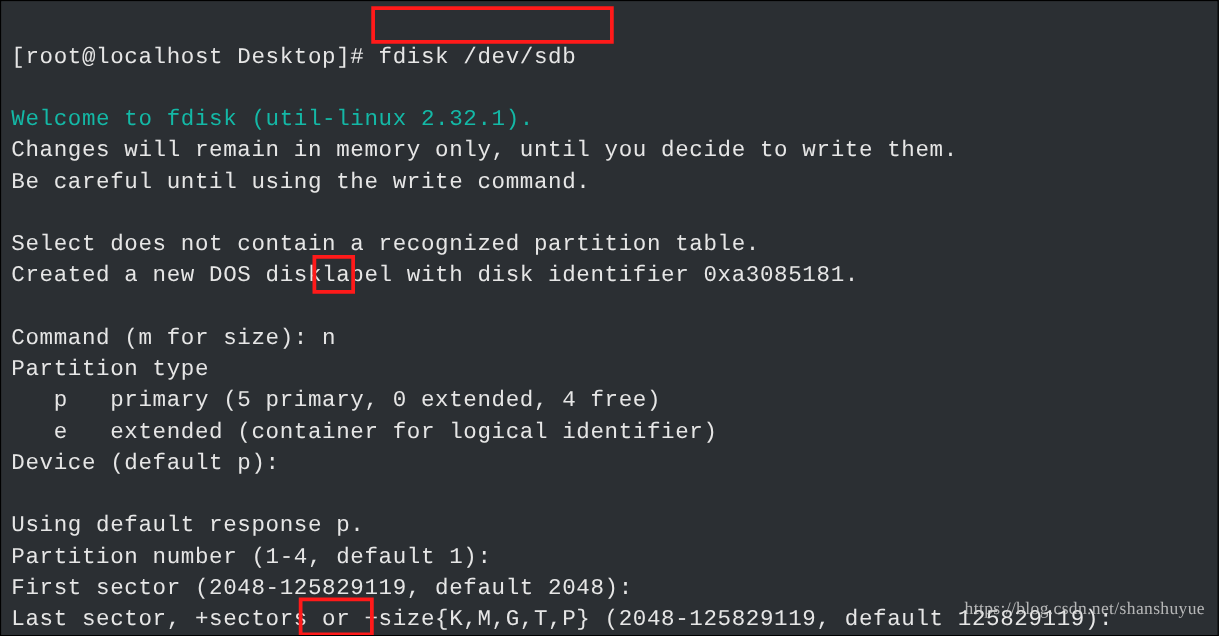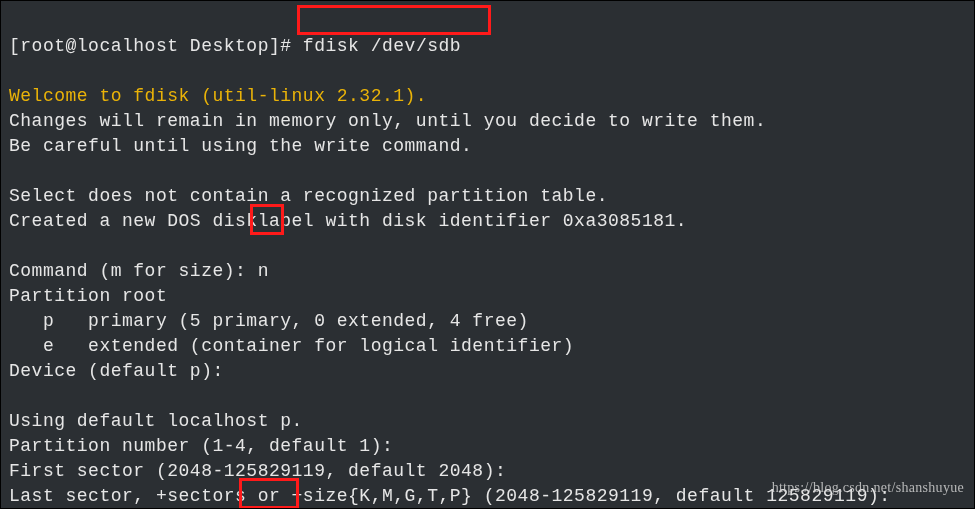--- a/index.html
+++ b/index.html
@@ -15,21 +15,21 @@
     font-family: "Courier New", monospace;
     font-size: 18px;
     line-height: 25px;
     color: #e6e6e6;
     background: #2b2f33;
     padding: 8px 8px;
     white-space: pre;
     letter-spacing: 0.5px;
     position: relative;
   }
-  .green { color: #eab308; }
+  .green { color: #14b8a6; }
   .red-box {
     position: absolute;
     border: 3px solid #ff1a1a;
     pointer-events: none;
   }
   .watermark {
     position: absolute;
     right: 10px;
     bottom: 12px;
     font-family: Liberation Serif, serif;
@@ -46,26 +46,26 @@
 <span>[root@localhost Desktop]# </span><span>fdisk /dev/sdb</span>
 <span></span>
 <span class="green">Welcome to fdisk (util-linux 2.32.1).</span>
 <span>Changes will remain in memory only, until you decide to write them.</span>
 <span>Be careful until using the write command.</span>
 <span></span>
 <span>Select does not contain a recognized partition table.</span>
 <span>Created a new DOS disklabel with disk identifier 0xa3085181.</span>
 <span></span>
 <span>Command (m for size): </span><span>n</span>
-<span>Partition root</span>
+<span>Partition type</span>
 <span>   p   primary (5 primary, 0 extended, 4 free)</span>
 <span>   e   extended (container for logical identifier)</span>
 <span>Device (default p):</span>
 <span></span>
-<span>Using default localhost p.</span>
+<span>Using default response p.</span>
 <span>Partition number (1-4, default 1):</span>
 <span>First sector (2048-125829119, default 2048):</span>
 <span>Last sector, +sectors or +size{K,M,G,T,P} (2048-125829119, default 125829119):</span>
 <span></span>
 
 <span></span>
 
 
 </div>
 

